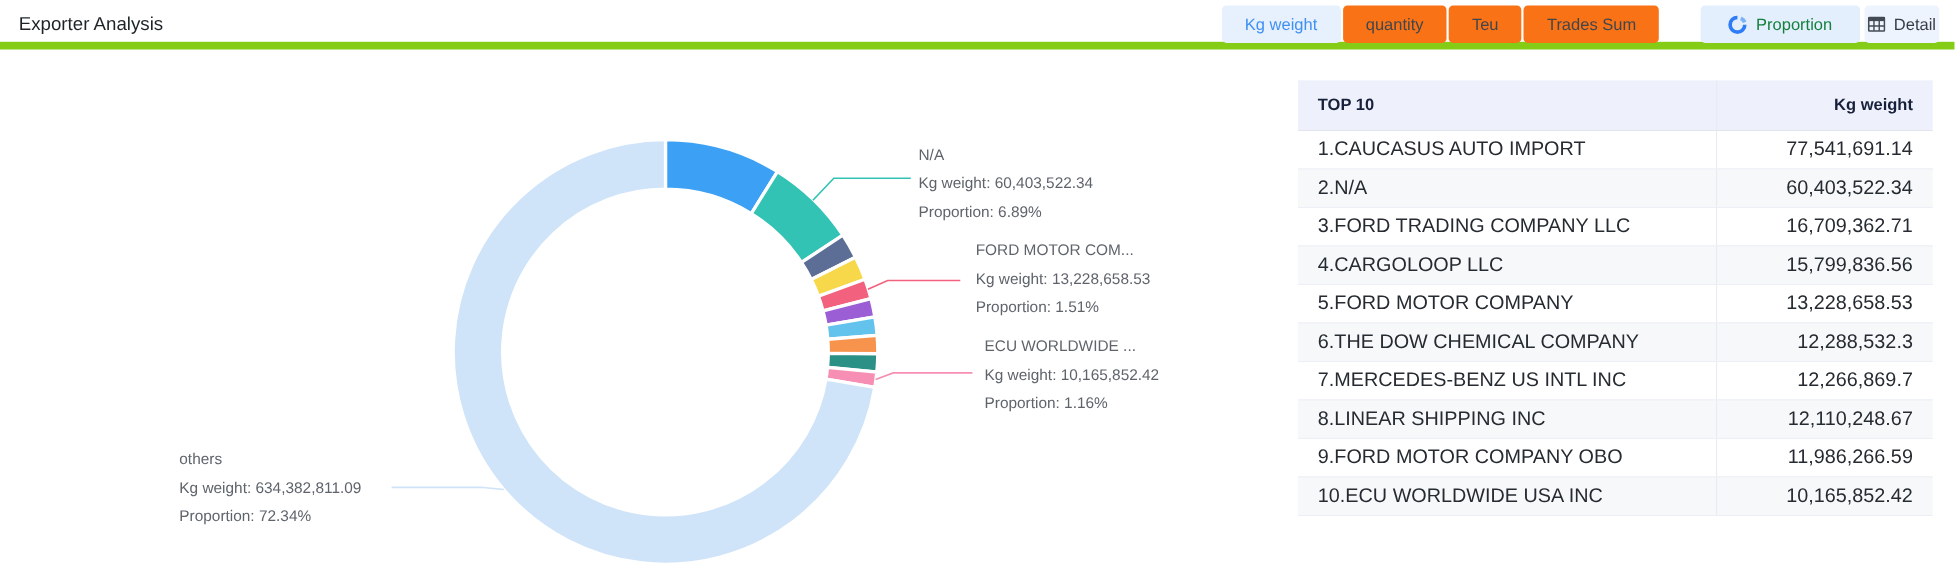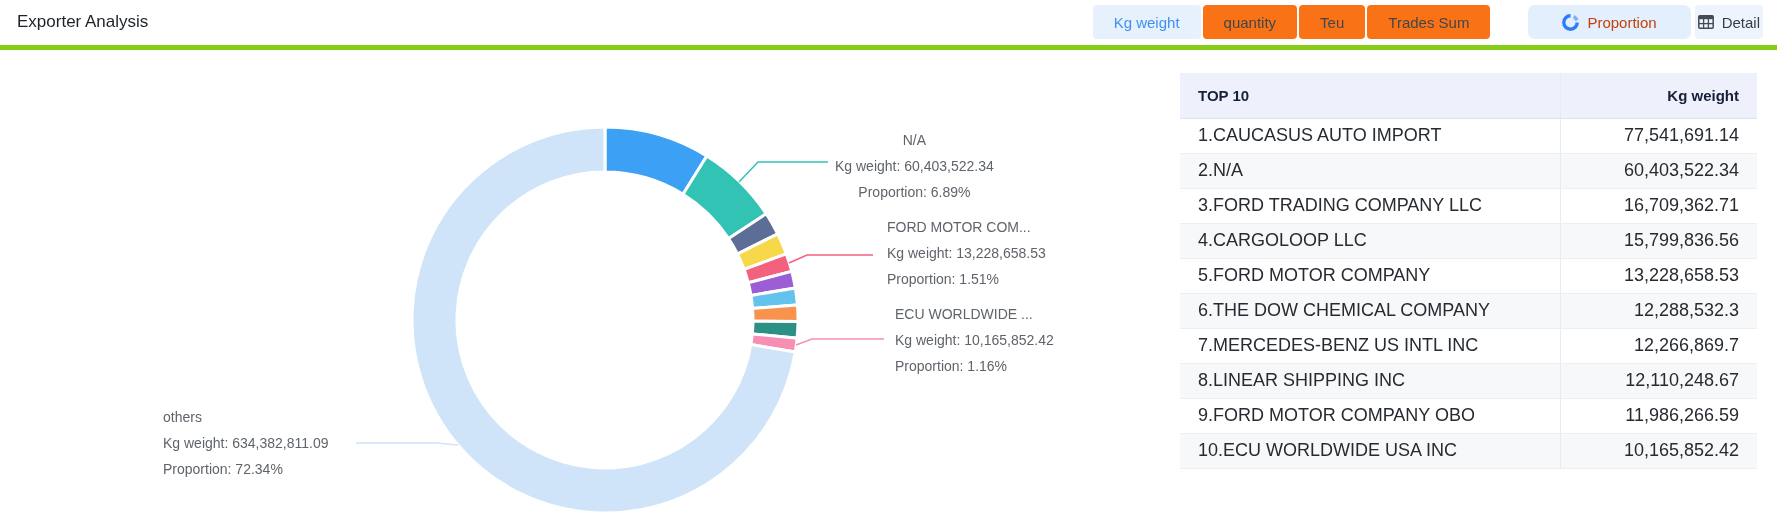--- a/index.html
+++ b/index.html
@@ -1,44 +1,44 @@
 <!DOCTYPE html>
 <html><head>
 <meta charset="utf-8">
 <style>
   * { margin:0; padding:0; box-sizing:border-box; }
   html,body { width:1777px; height:517px; background:#fff; overflow:hidden;
               font-family:"Liberation Sans", sans-serif; }
 
   
-  .topbar { position:relative; height:50px; border-bottom:5px solid #84cc16; background:#fff; }
+  .topbar { position:relative; height:45px; border-bottom:7px solid #84cc16; background:#fff; }
   .page-title { position:absolute; left:17px; top:0; line-height:44px;
                 font-size:17px; font-weight:500; color:#1e2328; }
   .controls { position:absolute; right:14px; top:5px; height:34px; display:flex; align-items:center; }
   .seg-group { display:flex; gap:2px; }
   .seg { height:34px; padding:0 21px; border:none; cursor:pointer;
          background:#f97316; color:#41464d; font-size:15px;
          font-family:"Liberation Sans", sans-serif; border-radius:4px; }
   .seg.active { background:#e6f1fd; color:#4090f2; }
   .view-btn { height:34px; display:flex; align-items:center; gap:8px; border:none; cursor:pointer;
               font-size:15px; font-family:"Liberation Sans", sans-serif; border-radius:4px; }
-  .view-btn.proportion { margin-left:38px; padding:0 34px; background:#e3effd; color:#c2410c;border-radius:7px; }
+  .view-btn.proportion { margin-left:38px; padding:0 25px; background:#e3effd; color:#15803d; }
   .view-btn.detail { margin-left:4px; padding:0 3px; background:#eef4fe; color:#383d44; }
   .view-btn .icon { display:inline-flex; }
 
   
   .chart-area { position:absolute; left:0; top:45px; width:1165px; height:472px; }
   .chart-area svg { position:absolute; left:0; top:0; }
   .center-label { position:absolute; left:405px; top:245px; width:400px; text-align:center;
                   pointer-events:none; }
   .center-label .ct { font-size:17px; color:#9aa0a6; line-height:22px; }
   .center-label .cv { font-size:28px; color:#3b3f45; line-height:36px; margin-top:2px; }
   .callout-label { position:absolute; font-size:14px; color:#5f646b; line-height:26px;
                    white-space:nowrap; }
-  .lbl-0 { left:835px; top:82px;text-align:center; }
+  .lbl-0 { left:835px; top:82px; }
   .lbl-1 { left:887px; top:169px; }
   .lbl-2 { left:895px; top:256px; }
   .lbl-3 { left:163px; top:359px; }
 
   
   .table-wrap { position:absolute; left:1180px; top:73px; width:577px; }
   table { width:100%; border-collapse:collapse; table-layout:fixed; }
   th { height:45px; background:#eef1fb; font-size:15px; font-weight:700; color:#17203a;
        border-bottom:1px solid #dfe3ee; }
   th.col-name { text-align:left; padding-left:18px;margin-top:9px; }

